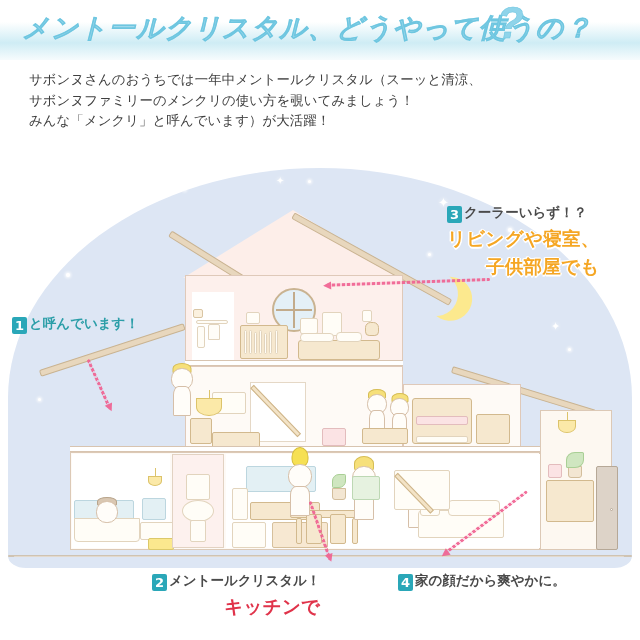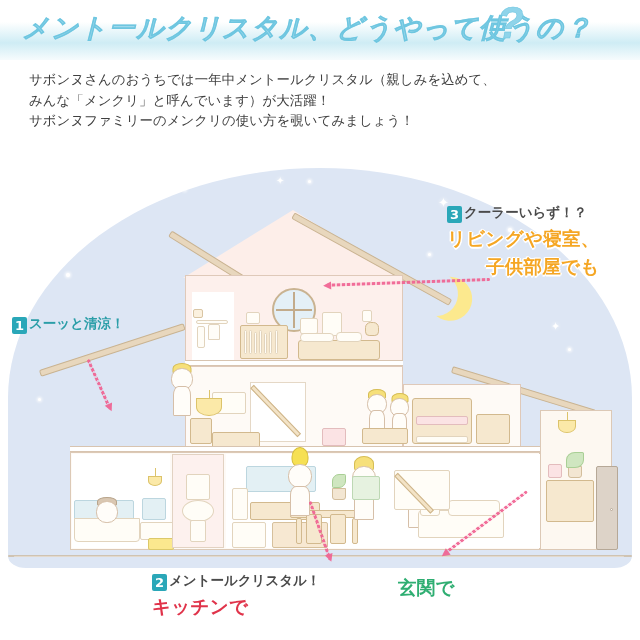--- a/index.html
+++ b/index.html
@@ -214,44 +214,44 @@
   .co-line1 { font-size: 13.5px; font-weight: bold; white-space: nowrap; }
   .co-line2 { font-size: 18.5px; font-weight: bold; white-space: nowrap; letter-spacing: 0.3px; }
   .co-note  { font-size: 11.5px; font-weight: bold; white-space: nowrap; }
 
   .co1 { left: 12px; top: 315px; color: #5b52a8; }
   .co1 .co-line1 { color: #2b9ea8; }
   .co1 .co-line2 { color: #5b52a8; text-shadow: -1.5px 0 #fff,1.5px 0 #fff,0 -1.5px #fff,0 1.5px #fff,1px 1px #fff,-1px -1px #fff; margin-left: 18px; margin-top: 2px;}
 
   .co2 { left: 152px; top: 572px; }
   .co2 .co-line1 { color: #4a4a4a; }
-  .co2 .co-line2 { color: #e0334a; text-align: left; margin-top: 3px; }
+  .co2 .co-line2 { color: #e0334a; text-align: right; margin-top: 3px; }
 
   .co3 { left: 447px; top: 204px; text-align: right; }
   .co3 .co-line1 { color: #4a4a4a; text-align: left; }
   .co3 .co-line2 { color: #f5a623; text-shadow:-1.5px 0 #fff,1.5px 0 #fff,0 -1.5px #fff,0 1.5px #fff,1px 1px #fff,-1px -1px #fff; margin-top: 3px; }
   .co3 .co-note { color: #f5a623; text-shadow:-1.2px 0 #fff,1.2px 0 #fff,0 -1.2px #fff,0 1.2px #fff; margin-top: 4px; }
 
   .co4 { left: 398px; top: 572px; }
   .co4 .co-line1 { color: #4a4a4a; }
   .co4 .co-line2 { color: #2fae72; text-align: right; margin-top: 3px; }
 </style>
 </head>
 <body>
 
 <div id="page">
 
   <div class="title-band"></div>
   <div class="title-text">メントールクリスタル、どうやって使うの？</div>
   <div class="title-qmark">?</div>
 
   <div class="intro">
-    <div>サボンヌさんのおうちでは一年中メントールクリスタル（親しみを込めて、</div>
+    <div>サボンヌさんのおうちでは一年中メントールクリスタル（スーッと清涼、</div>
+    <div>サボンヌファミリーのメンクリの使い方を覗いてみましょう！</div>
     <div>みんな「メンクリ」と呼んでいます）が大活躍！</div>
-    <div>サボンヌファミリーのメンクリの使い方を覗いてみましょう！</div>
   </div>
 
   <div class="sky">
     <span class="star" style="left:120px;top:40px;width:3px;height:3px;"></span>
     <span class="star" style="left:58px;top:105px;width:4px;height:4px;"></span>
     <span class="star" style="left:30px;top:230px;width:3px;height:3px;"></span>
     <span class="star" style="left:175px;top:20px;width:3px;height:3px;"></span>
     <span class="star" style="left:300px;top:12px;width:3px;height:3px;"></span>
     <span class="star" style="left:420px;top:85px;width:3px;height:3px;"></span>
     <span class="star" style="left:500px;top:60px;width:4px;height:4px;"></span>
@@ -406,36 +406,38 @@
   <div class="ground"></div>
   <div class="ground l2"></div>
 
   <div class="arrow" style="left:88px;top:358px;width:55px;transform:rotate(66deg);"></div>
   <div class="arrow" style="left:310px;top:500px;width:62px;transform:rotate(71deg);"></div>
   <div class="arrow" style="left:490px;top:278px;width:165px;transform:rotate(178deg);"></div>
   <div class="arrow" style="left:527px;top:490px;width:105px;transform:rotate(143deg);"></div>
 
   <div class="callout co1">
     <div class="co-line1">
-      <span class="badge">1</span><span>スーッと清涼！</span>
+      <span class="badge">1</span><span>と呼んでいます！</span>
     </div>
   </div>
 
   <div class="callout co2">
     <div class="co-line1">
       <span class="badge">2</span><span>メントールクリスタル！</span>
     </div>
     <div class="co-line2">キッチンで</div>
   </div>
 
   <div class="callout co3">
     <div class="co-line1">
       <span class="badge">3</span><span>クーラーいらず！？</span>
     </div>
     <div class="co-line2">リビングや寝室、</div>
     <div class="co-line2">子供部屋でも</div>
   </div>
 
   <div class="callout co4">
-    <div class="co-line2">玄関で</div>
+    <div class="co-line1">
+      <span class="badge">4</span><span>家の顔だから爽やかに。</span>
+    </div>
   </div>
 
 </div>
 
 </body></html>

